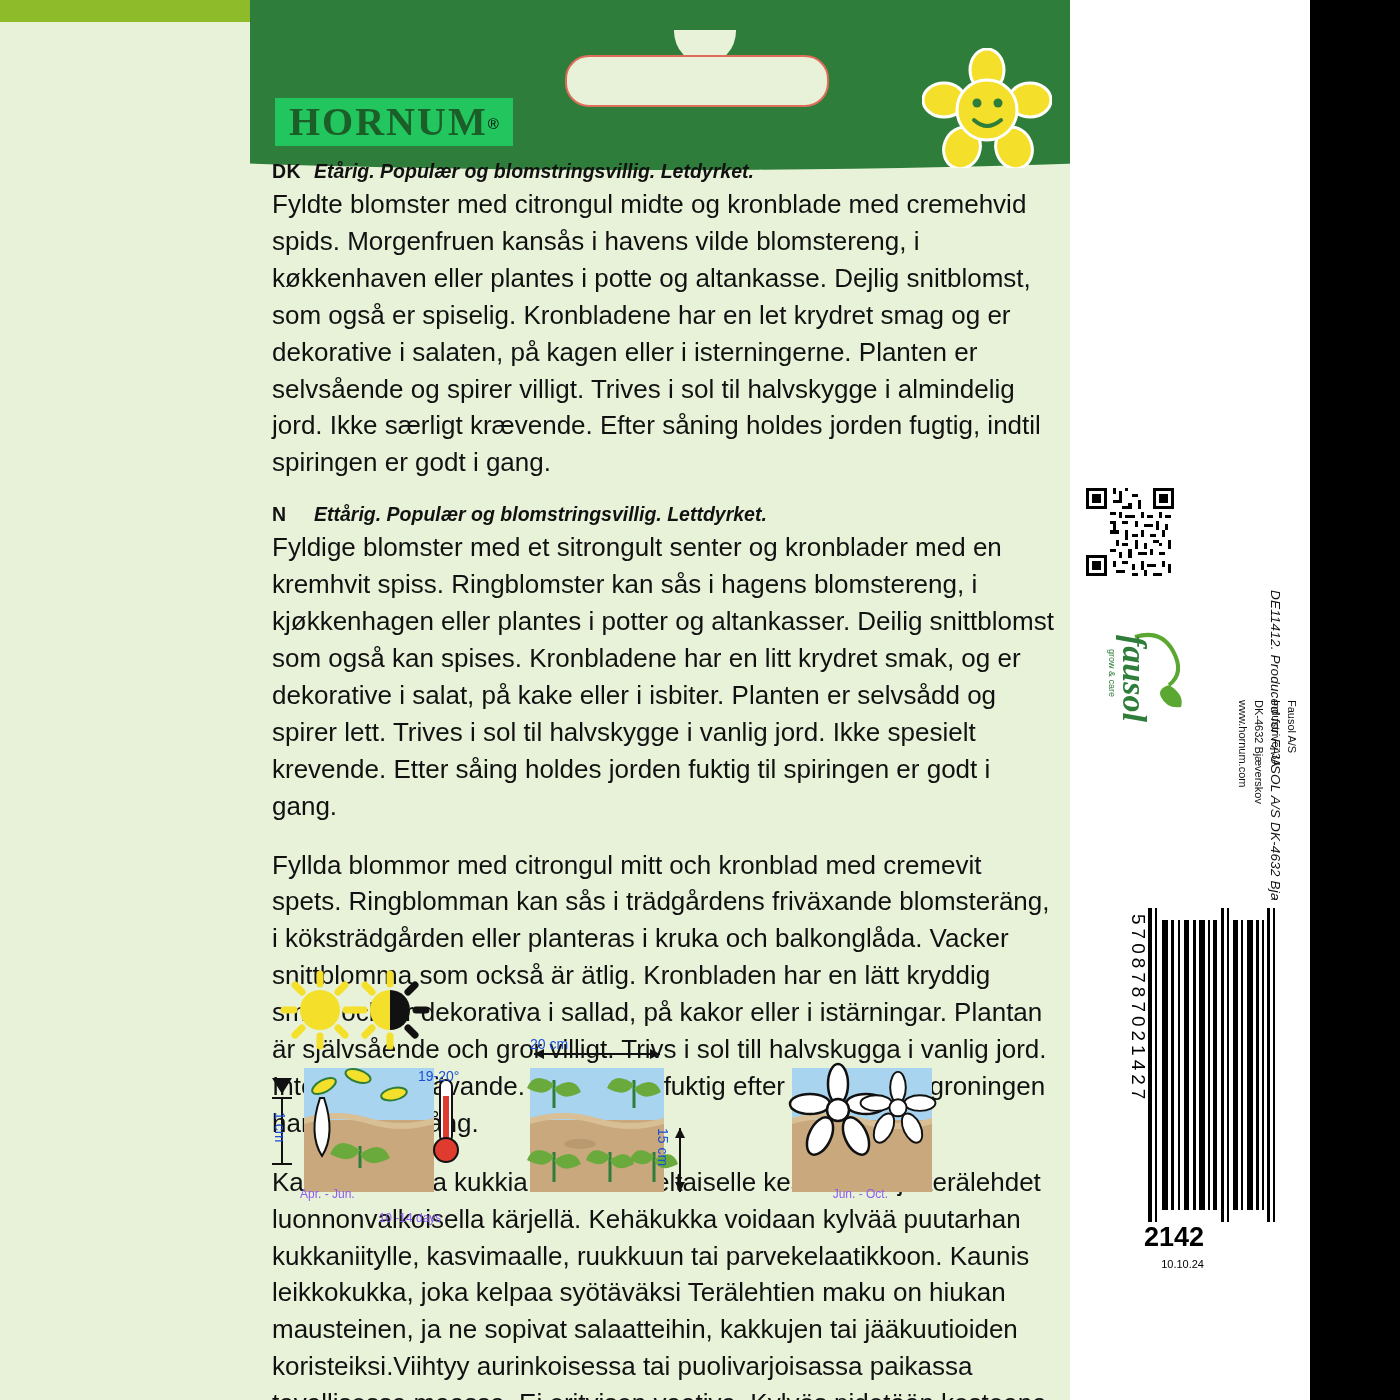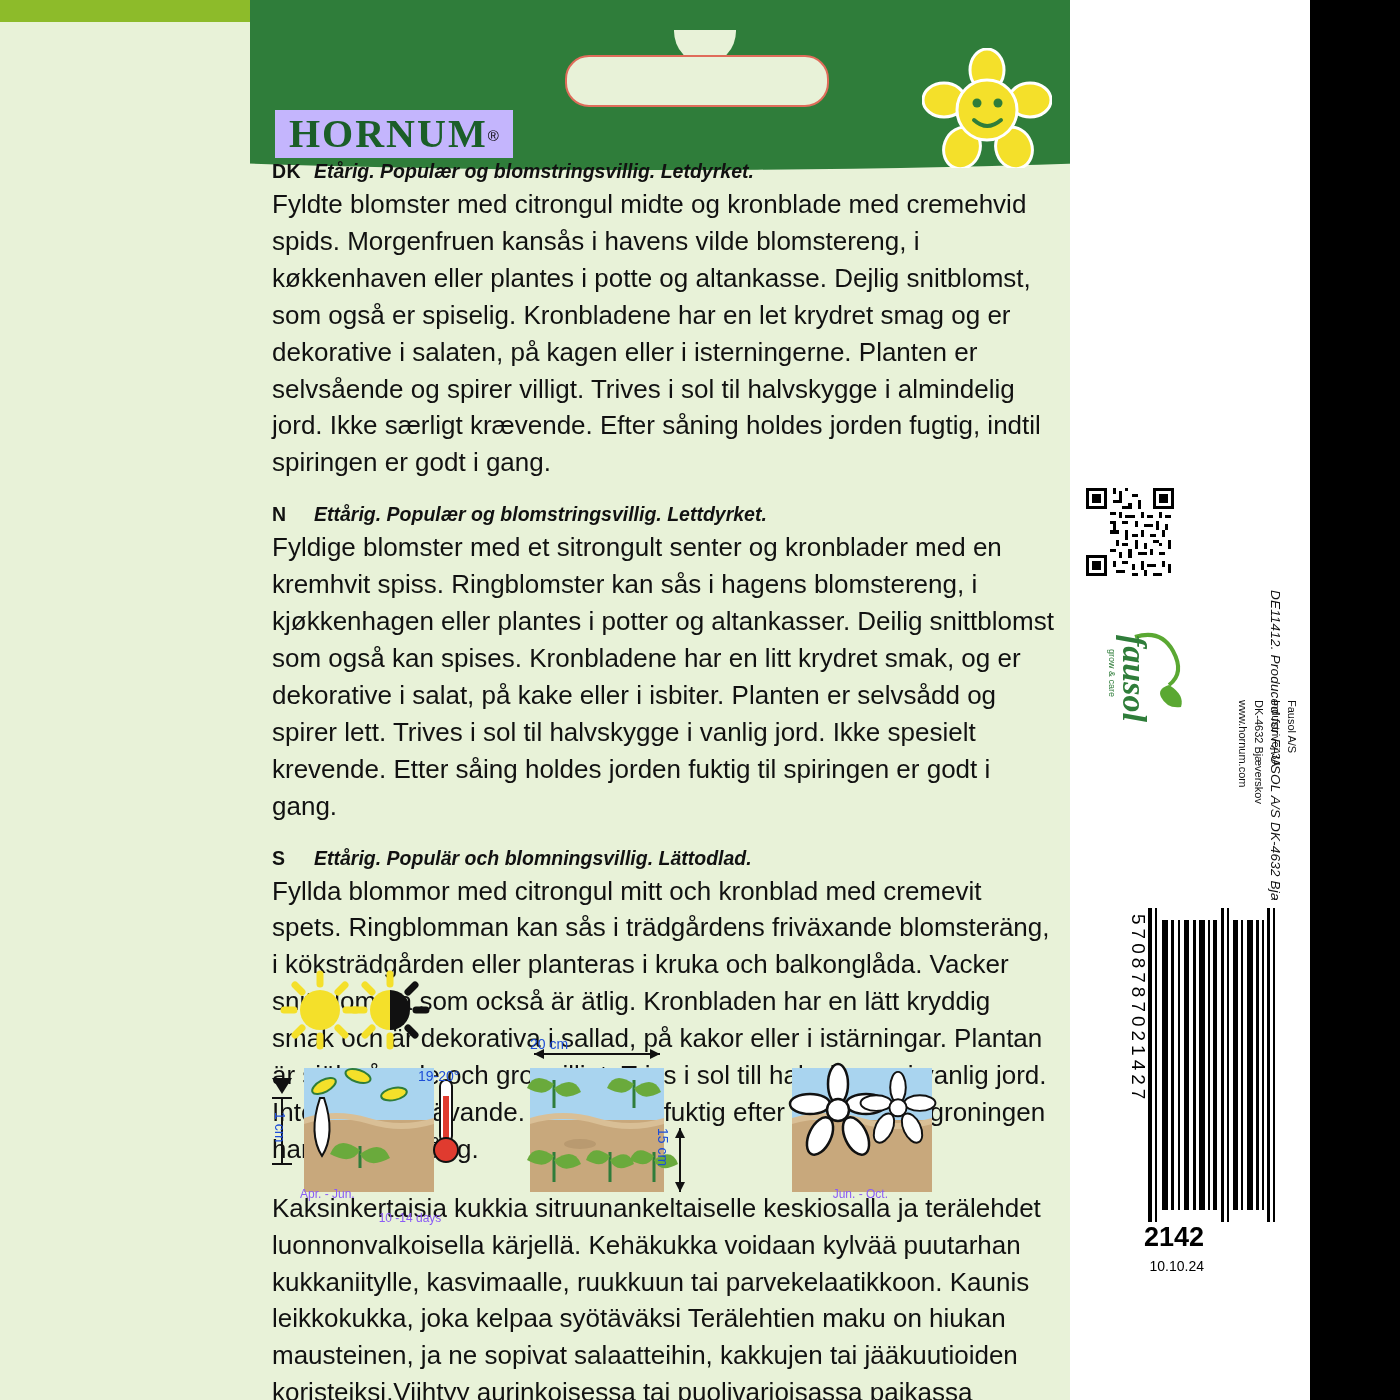--- a/index.html
+++ b/index.html
@@ -47,24 +47,23 @@
     z-index:5;
   }
   .hang-notch{
     position:absolute;left:672px;top:30px;width:62px;height:34px;
     background:#e8f2d8;border-radius:0 0 40px 40px;
     border-left:2px solid #2f7d3a;border-right:2px solid #2f7d3a;
     z-index:4;
   }
   .logo{
     position:absolute;left:272px;top:95px;
-    background:#c4b5fd;border:3px solid #2f7d3a;
+    background:#22c55e;border:3px solid #2f7d3a;
     padding:4px 14px 4px 14px;
     z-index:6;
-    margin-top:12px;
   }
   .logo span{
     font-family:"Liberation Serif", serif;
     font-weight:bold;font-size:40px;letter-spacing:2px;color:#1b5e28;
     line-height:1;
   }
   .logo sup{font-size:15px;vertical-align:super;}
   .flower-logo{
     position:absolute;left:922px;top:48px;width:130px;height:120px;z-index:6;
   }
@@ -102,21 +101,21 @@
   }
   .barcode{
     position:absolute;right:112px;top:900px;width:180px;height:330px;
   }
   .art-code{
     position:absolute;right:196px;top:1222px;
     font-size:27px;font-weight:bold;color:#000;text-align:center;
   }
   .art-date{
     position:absolute;right:196px;top:1258px;
-    font-size:14px;color:#000;
+    font-size:11px;color:#000;
   }
   
   .illus{position:absolute;left:262px;top:968px;width:760px;height:280px;}
   .cap{
     position:absolute;font-size:12px;color:#8b5cf6;text-align:center;line-height:1.35;
   }
   .dim-label{
     position:absolute;font-size:14px;color:#1d4ed8;
   }
   .vert-dim{writing-mode:vertical-rl;}
@@ -160,23 +159,20 @@
     </div>
 
     <div class="lang-block">
       <div class="lang-head">
         <span class="code">N</span><span>Ettårig. Populær og blomstringsvillig. Lettdyrket.</span>
       </div>
       <div class="lang-body">Fyldige blomster med et sitrongult senter og kronblader med en kremhvit spiss. Ringblomster kan sås i hagens blomstereng, i kjøkkenhagen eller plantes i potter og altankasser. Deilig snittblomst som også kan spises. Kronbladene har en litt krydret smak, og er dekorative i salat, på kake eller i isbiter. Planten er selvsådd og spirer lett. Trives i sol til halvskygge i vanlig jord. Ikke spesielt krevende. Etter såing holdes jorden fuktig til spiringen er godt i gang.</div>
     </div>
 
     <div class="lang-block">
-      <div class="lang-head">
-        <span class="code">S</span><span>Ettårig. Populär och blomningsvillig. Lättodlad.</span>
-      </div>
       <div class="lang-body">Fyllda blommor med citrongul mitt och kronblad med cremevit spets. Ringblomman kan sås i trädgårdens friväxande blomsteräng, i köksträdgården eller planteras i kruka och balkonglåda. Vacker snittblomma som också är ätlig. Kronbladen har en lätt kryddig smak och är dekorativa i sallad, på kakor eller i istärningar. Plantan är självsående och gror villigt. Trivs i sol till halvskugga i vanlig jord. Inte särskilt krävande. Håll jorden fuktig efter sådden tills groningen har kommit igång.</div>
     </div>
 
     <div class="lang-block">
       <div class="lang-body">Kaksinkertaisia kukkia sitruunankeltaiselle keskiosalla ja terälehdet luonnonvalkoisella kärjellä. Kehäkukka voidaan kylvää puutarhan kukkaniitylle, kasvimaalle, ruukkuun tai parvekelaatikkoon. Kaunis leikkokukka, joka kelpaa syötäväksi Terälehtien maku on hiukan mausteinen, ja ne sopivat salaatteihin, kakkujen tai jääkuutioiden koristeiksi.Viihtyy aurinkoisessa tai puolivarjoisassa paikassa tavallisessa maassa. Ei erityisen vaativa. Kylvös pidetään kosteana, kunnes taimet ovat itäneet.</div>
     </div>
 
   </div>
 
   <svg class="illus" viewBox="0 0 760 280">

